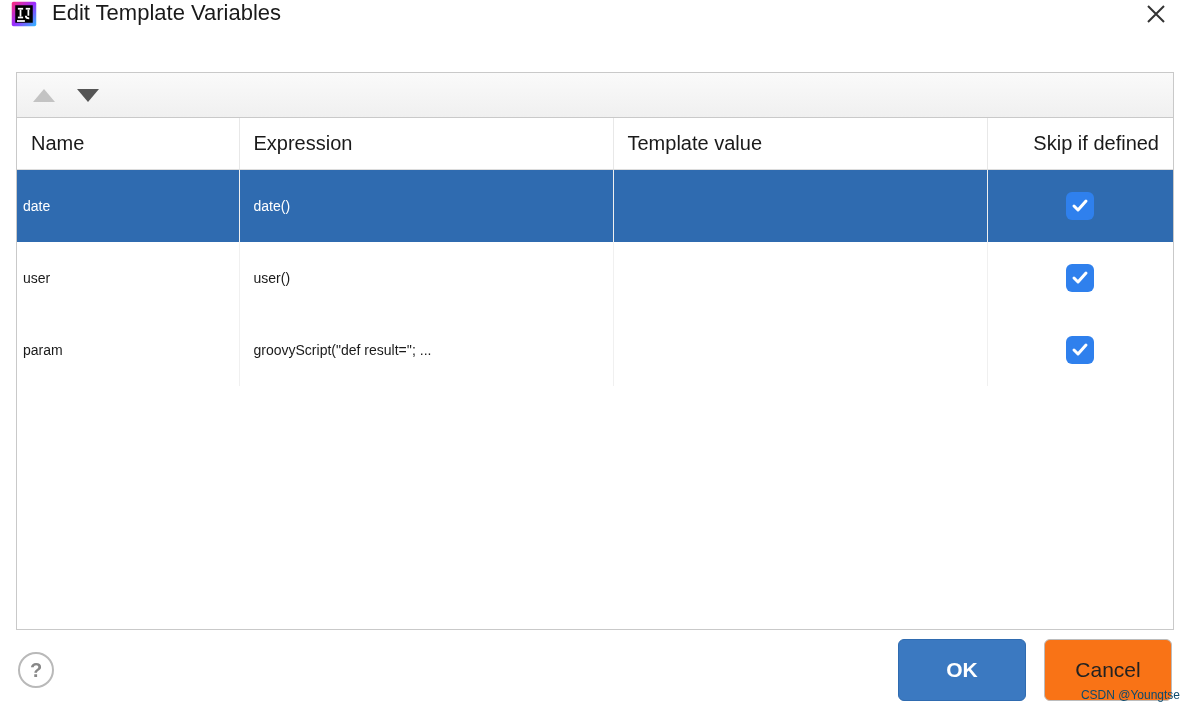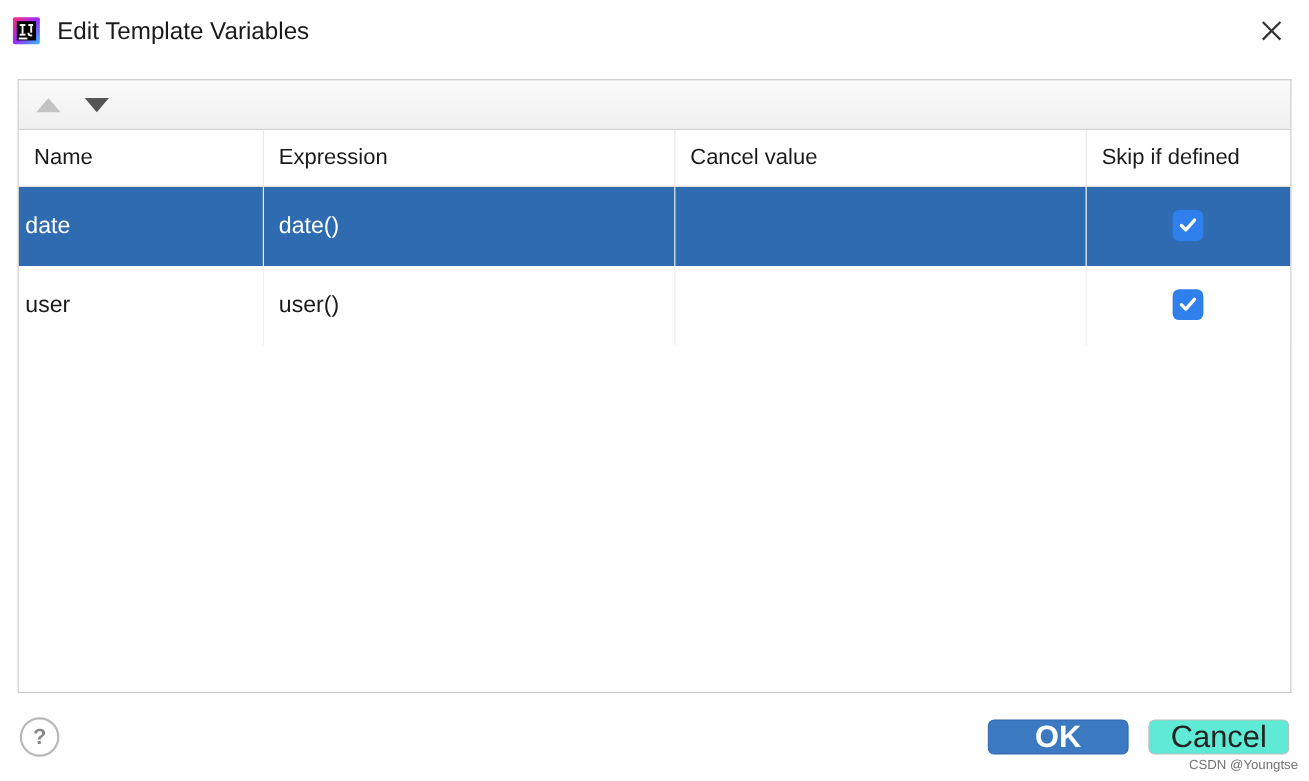--- a/index.html
+++ b/index.html
@@ -5,21 +5,21 @@
   * { box-sizing: border-box; margin: 0; padding: 0; }
   body {
     width: 1190px; height: 710px;
     font-family: "Segoe UI", -apple-system, Arial, sans-serif;
     font-size: 20px; background: #fff; color: #1a1a1a;
     display: flex; flex-direction: column;
     overflow: hidden;
   }
 
   .titlebar {
-    height: 56px; display: flex; align-items: center; padding: 0 20px 0 10px;
+    height: 56px; display: flex; padding: 0 20px 0 10px;
   }
   .app-icon { width: 28px; height: 28px; margin-right: 14px; }
   .title { font-size: 22px; font-weight: 400; flex: 1; }
   .close-icon { width: 28px; height: 28px; display: flex; align-items: center; justify-content: center; cursor: pointer; }
 
   .content { flex: 1; padding: 16px 16px 0 16px; display: flex; flex-direction: column; }
 
   .toolbar {
     height: 45px; border: 1px solid #c9c9c9; border-bottom: none;
     background: linear-gradient(#fafafa,#f0f0f0);
@@ -31,28 +31,28 @@
 
   .table-wrap {
     flex: 1; border: 1px solid #c9c9c9; background: #fff; overflow: hidden;
   }
   table { width: 100%; border-collapse: collapse; table-layout: fixed; }
   th {
     text-align: left; font-weight: 400; font-size: 20px; padding: 14px 14px;
     border-bottom: 1px solid #dcdcdc; border-right: 1px solid #e8e8e8;
     background: #fff;
   }
-  th:last-child { text-align: left; border-right: none; }
+  th:last-child { text-align: right; border-right: none; }
   col.c-name  { width: 222px; }
   col.c-expr  { width: 374px; }
   col.c-def   { width: 374px; }
   col.c-skip  { width: 186px; }
 
   td {
-    padding: 12px 14px; font-size: 21px; border-right: 1px solid #f0f0f0; vertical-align: middle;
+    padding: 12px 14px; font-size: 14px; border-right: 1px solid #f0f0f0; vertical-align: middle;
     height: 72px;
   }
   td:first-child { padding-left: 6px; }
   td:last-child  { text-align: center; border-right: none; }
   tr.sel td { background: #2f6bb0; color: #fff; }
   tr:not(.sel) td { background: #fff; }
 
   .chk {
     display: inline-flex; width: 28px; height: 28px; border-radius: 6px;
     background: #2f80ed; align-items: center; justify-content: center;
@@ -62,29 +62,29 @@
   .footer {
     height: 80px; display: flex; align-items: center; padding: 0 18px; gap: 18px;
   }
   .help-btn {
     width: 36px; height: 36px; border: 2px solid #b9b9b9; border-radius: 50%;
     display: flex; align-items: center; justify-content: center;
     color: #888; font-size: 20px; font-weight: 600; cursor: pointer;
   }
   .spacer { flex: 1; }
   .btn {
-    min-width: 128px; height: 32px; border-radius: 6px; font-size: 28px;
+    min-width: 128px; height: 62px; border-radius: 6px; font-size: 21px;
     display: flex; align-items: center; justify-content: center; cursor: pointer;
     border: 1px solid transparent;
   }
   .btn-primary { background: #3b79c1; color: #fff; border-color: #2f6bb0; font-weight: 600; }
-  .btn-default { background: #5eead4; color: #222; border-color: #bcbcbc; }
+  .btn-default { background: #f97316; color: #222; border-color: #bcbcbc; }
 
   .watermark {
-    position: absolute; right: 10px; top: 688px; font-size: 12px; color: #737373;
+    position: absolute; right: 10px; top: 688px; font-size: 12px; color: #0c4a6e;
     font-family: Arial, sans-serif; pointer-events: none;
   }
 </style>
 </head>
 <body>
 
 <div class="titlebar">
   <span class="app-icon">
     <svg viewBox="0 0 32 32" width="28" height="28">
       <linearGradient id="g1" x1="0" y1="0" x2="1" y2="1">
@@ -121,38 +121,48 @@
       <colgroup>
         <col class="c-name">
           <col class="c-expr">
           <col class="c-def">
           <col class="c-skip">
       </colgroup>
       <thead>
         <tr>
           <th>Name</th>
           <th>Expression</th>
-          <th>Cancel value</th>
+          <th>Template value</th>
           <th>Skip if defined</th>
         </tr>
       </thead>
       <tbody id="tbody">
           <tr class="sel">
             <td>date</td>
             <td>date()</td>
             <td></td>
             <td><span class="chk">
                 <svg width="18" height="18" viewBox="0 0 18 18">
                   <path d="M3 9 L7 13 L15 4" stroke="#fff" stroke-width="3" fill="none" stroke-linecap="round" stroke-linejoin="round"></path>
                 </svg>
               </span></td>
           </tr>
           <tr>
             <td>user</td>
             <td>user()</td>
+            <td></td>
+            <td><span class="chk">
+                <svg width="18" height="18" viewBox="0 0 18 18">
+                  <path d="M3 9 L7 13 L15 4" stroke="#fff" stroke-width="3" fill="none" stroke-linecap="round" stroke-linejoin="round"></path>
+                </svg>
+              </span></td>
+          </tr>
+          <tr>
+            <td>param</td>
+            <td>groovyScript("def result=''; ...</td>
             <td></td>
             <td><span class="chk">
                 <svg width="18" height="18" viewBox="0 0 18 18">
                   <path d="M3 9 L7 13 L15 4" stroke="#fff" stroke-width="3" fill="none" stroke-linecap="round" stroke-linejoin="round"></path>
                 </svg>
               </span></td>
           </tr>
         </tbody>
     </table>
   </div>

